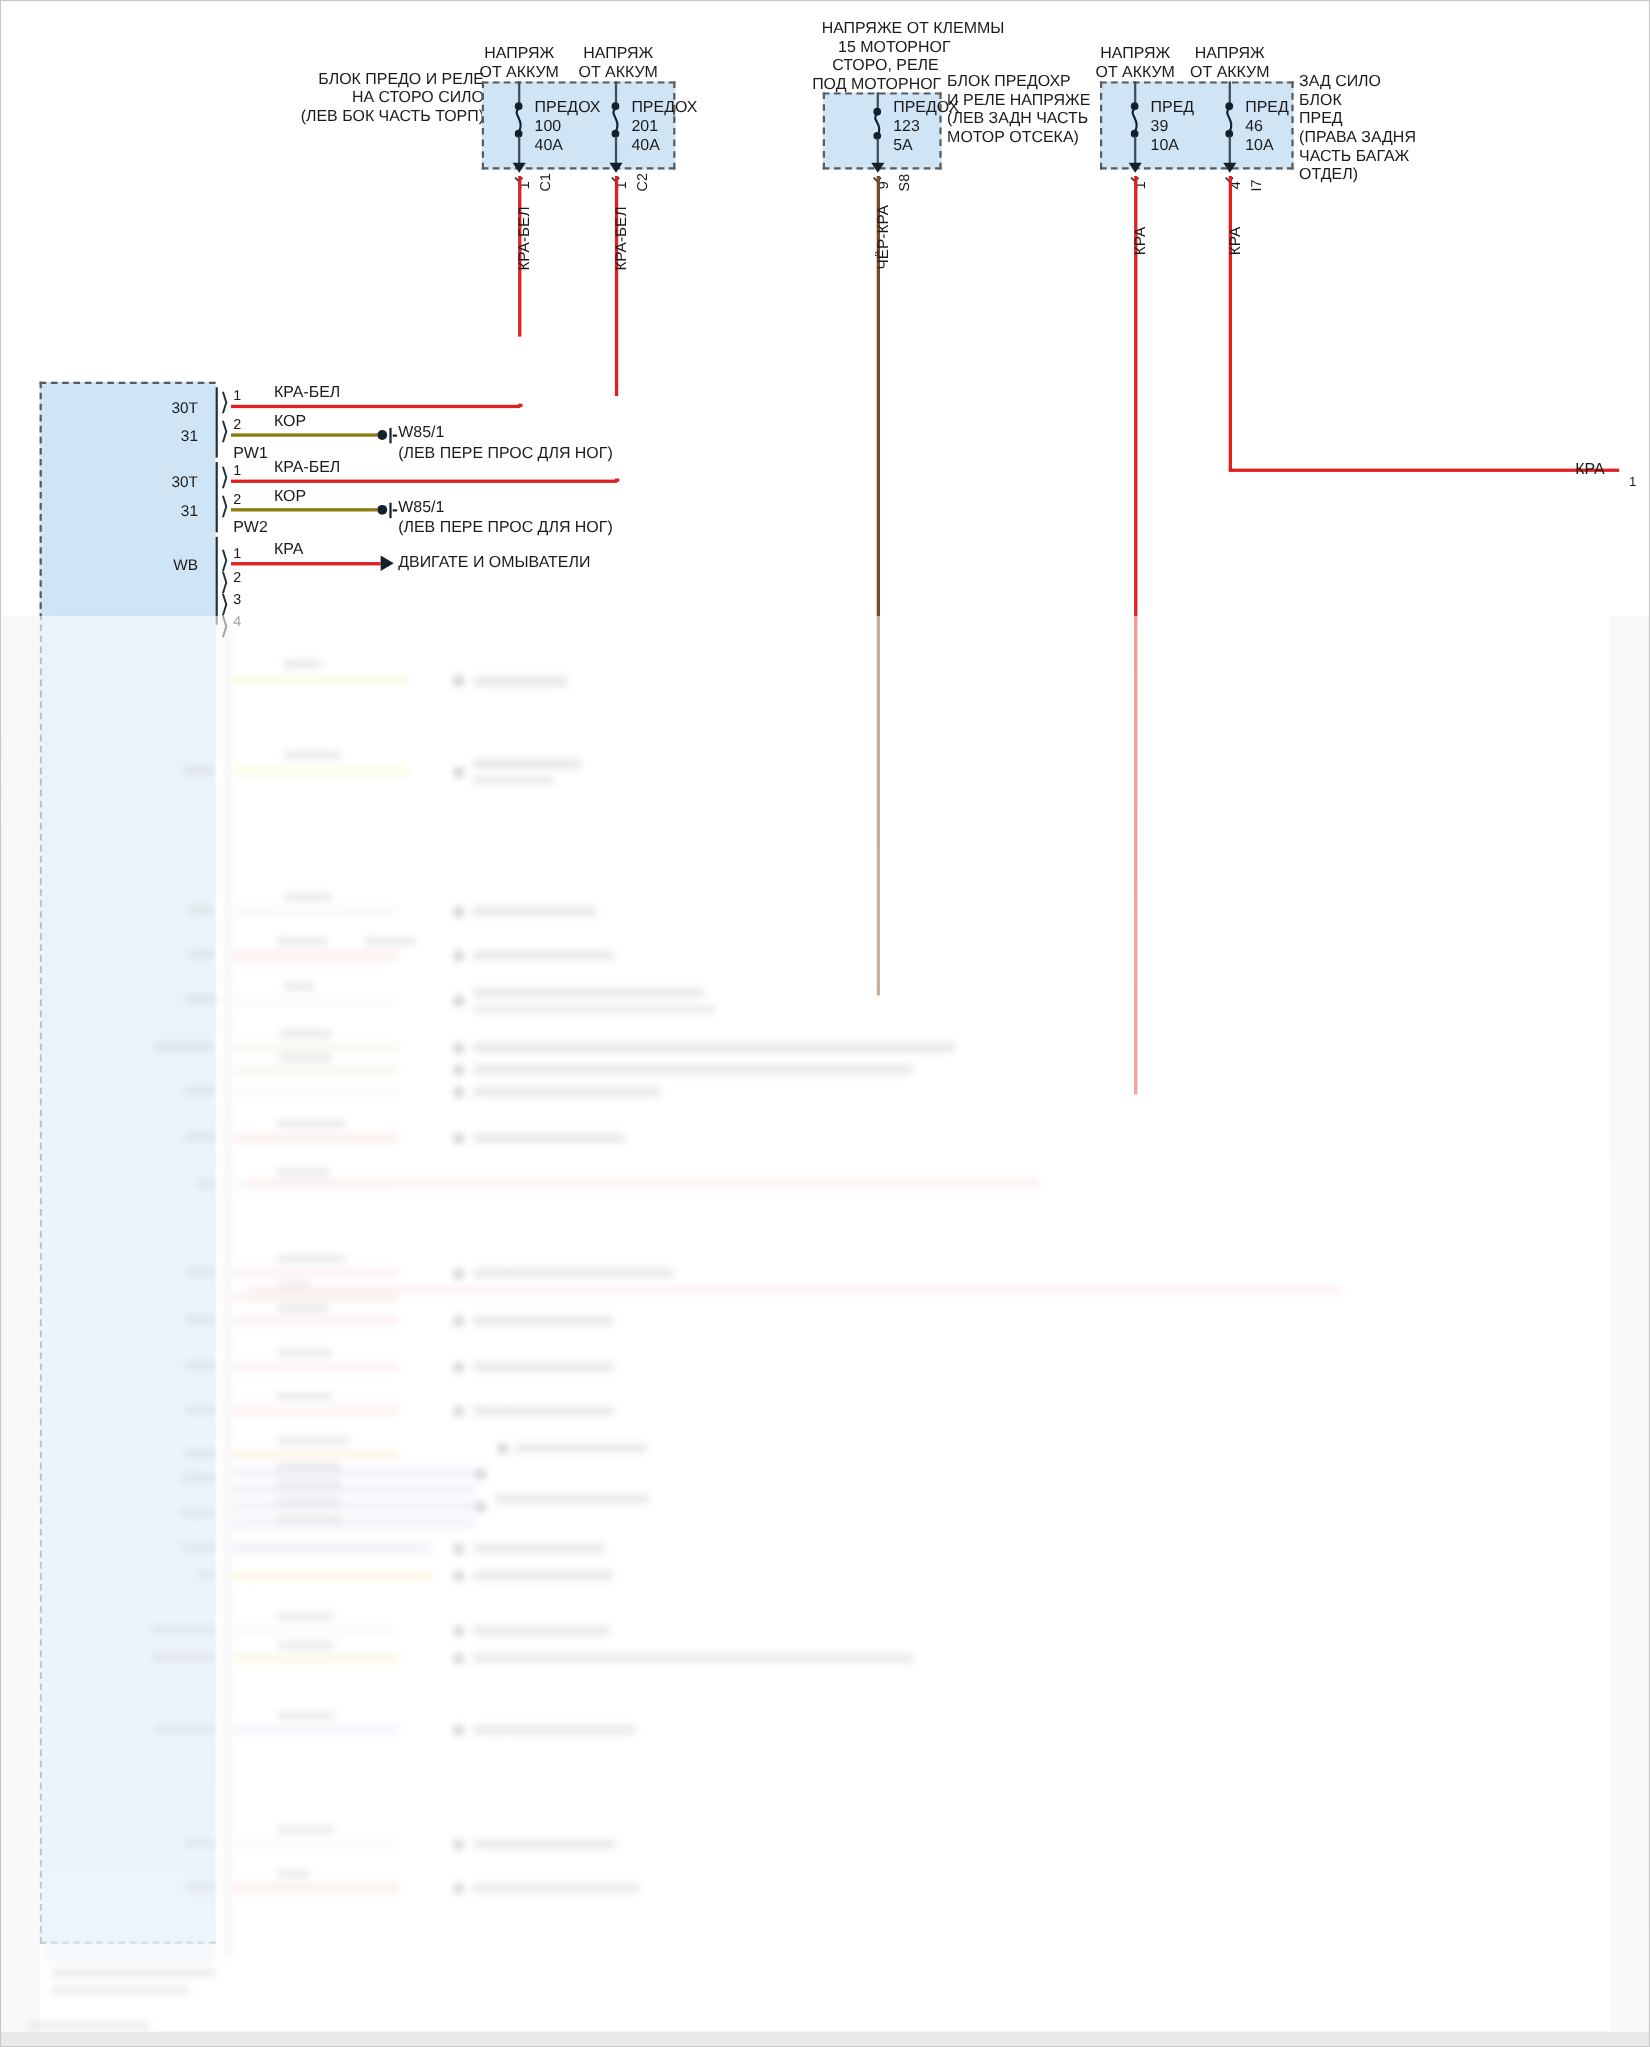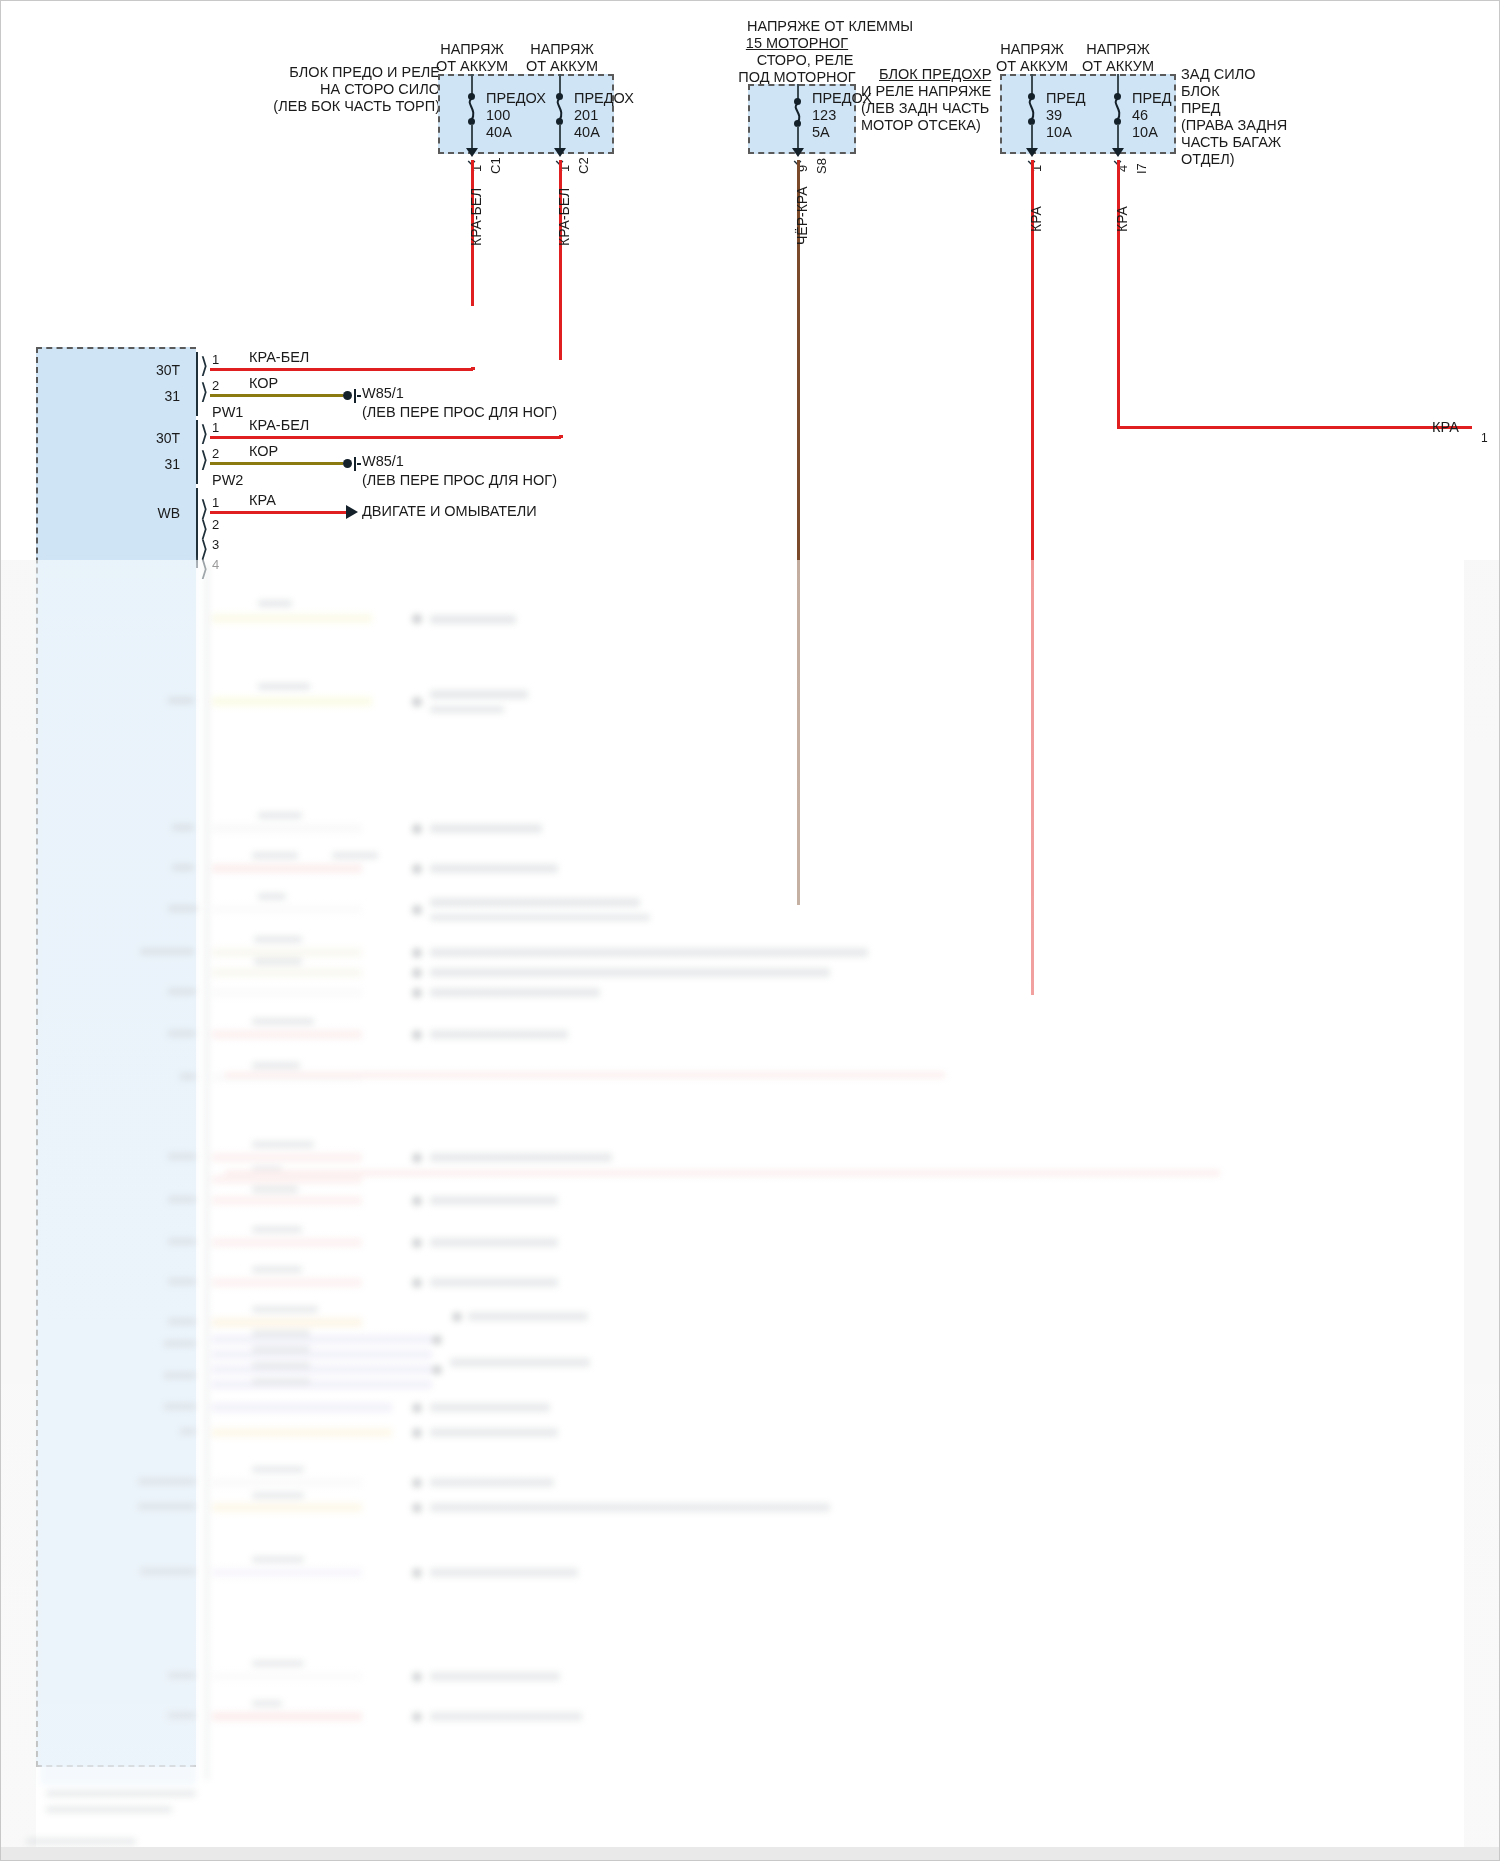--- a/index.html
+++ b/index.html
@@ -108,21 +108,21 @@
   <div class="lbl" style="left:574px;top:90px;">ПРЕДОХ</div>
   <div class="lbl" style="left:574px;top:107px;">201</div>
   <div class="lbl" style="left:574px;top:124px;">40A</div>
   <div class="pinarc" style="left:552px;top:152px;font-size:18px;">⌄</div>
   <div class="vert sm" style="left:557px;top:172px;">1</div>
   <div class="vert sm" style="left:576px;top:174px;">C2</div>
   <div class="wire wire-red-v" style="left:559px;top:160px;height:200px;"></div>
   <div class="vert" style="left:556px;top:246px;">КРА-БЕЛ</div>
 
   <div class="lbl c" style="left:710px;top:18px;width:240px;">НАПРЯЖЕ ОТ КЛЕММЫ</div>
-  <div class="lbl c" style="left:702px;top:35px;width:190px;text-decoration:underline;">15 МОТОРНОГ</div>
+  <div class="lbl c" style="left:718px;top:35px;width:190px;">15 МОТОРНОГ</div>
   <div class="lbl c" style="left:710px;top:52px;width:190px;">СТОРО, РЕЛЕ</div>
   <div class="lbl c" style="left:702px;top:69px;width:190px;">ПОД МОТОРНОГ</div>
 
   <div class="fusebox" style="left:748px;top:84px;width:108px;height:70px;"></div>
 
   <div class="wire wire-dark-v" style="left:797px;top:84px;height:18px;"></div>
   <div class="dot" style="left:794px;top:98px;"></div>
   <svg class="sq" style="left:788px;top:103px;" width="20" height="22" viewBox="0 0 20 22">
     <path d="M9.5 1 C 3 5, 16 11, 9.5 20" stroke="#14202a" stroke-width="2" fill="none"></path>
   </svg>
@@ -131,21 +131,21 @@
   <div class="arrowdown" style="left:792px;top:148px;"></div>
   <div class="lbl" style="left:812px;top:90px;">ПРЕДОХ</div>
   <div class="lbl" style="left:812px;top:107px;">123</div>
   <div class="lbl" style="left:812px;top:124px;">5A</div>
   <div class="pinarc" style="left:790px;top:152px;font-size:18px;">⌄</div>
   <div class="vert sm" style="left:795px;top:172px;">9</div>
   <div class="vert sm" style="left:814px;top:174px;">S8</div>
   <div class="wire wire-brown-v" style="left:797px;top:160px;height:745px;"></div>
   <div class="vert" style="left:794px;top:245px;">ЧЁР-КРА</div>
 
-  <div class="lbl" style="left:879px;top:66px;text-decoration:underline;">БЛОК ПРЕДОХР</div>
+  <div class="lbl" style="left:861px;top:66px;">БЛОК ПРЕДОХР</div>
   <div class="lbl" style="left:861px;top:83px;">И РЕЛЕ НАПРЯЖЕ</div>
   <div class="lbl" style="left:861px;top:100px;">(ЛЕВ ЗАДН ЧАСТЬ</div>
   <div class="lbl" style="left:861px;top:117px;">МОТОР ОТСЕКА)</div>
 
   <div class="fusebox" style="left:1000px;top:74px;width:176px;height:80px;"></div>
 
   <div class="lbl c" style="left:982px;top:41px;width:100px;">НАПРЯЖ</div>
   <div class="lbl c" style="left:982px;top:58px;width:100px;">ОТ АККУМ</div>
   <div class="wire wire-dark-v" style="left:1031px;top:74px;height:22px;"></div>
   <div class="dot" style="left:1028px;top:93px;"></div>

